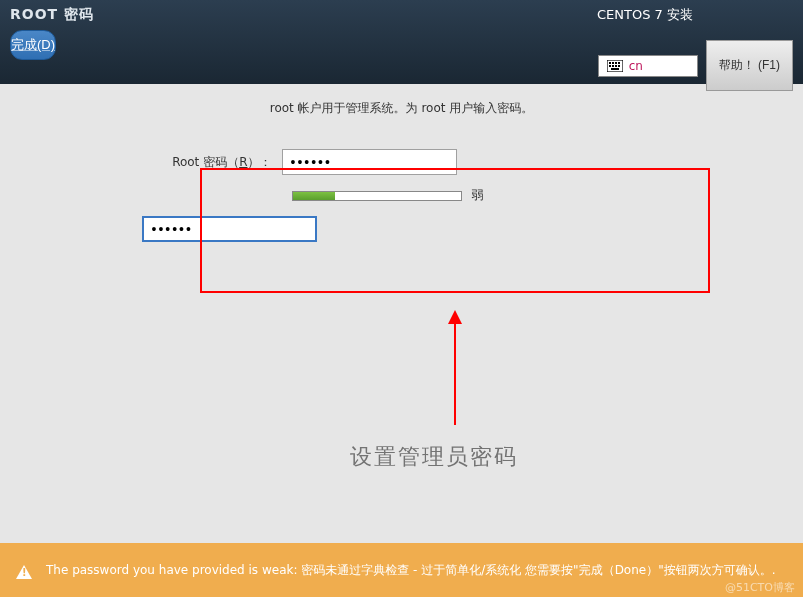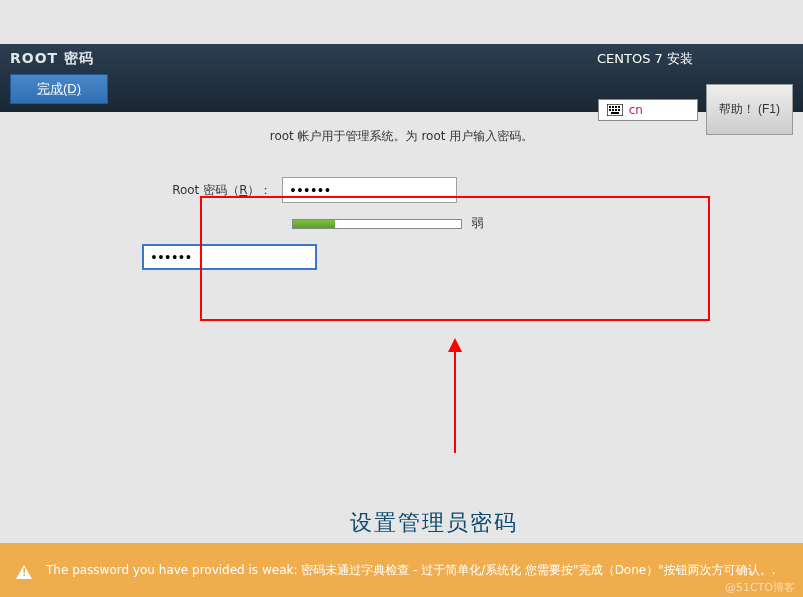--- a/index.html
+++ b/index.html
@@ -6,36 +6,35 @@
     body {
       width: 803px;
       height: 597px;
       font-family: "DejaVu Sans", "WenQuanYi Micro Hei", sans-serif;
       font-size: 13px;
       background: #e6e6e6;
       position: relative;
       overflow: hidden;
     }
     .header {
-      height: 68px;
+      height: 84px;
       background: linear-gradient(to bottom, #2c3e50, #1a2733);
       color: #fff;
       display: flex;
       justify-content: space-between;
       padding: 6px 10px;
-      margin-top: 44px;
     }
     .header-left { display: flex; flex-direction: column; gap: 6px; }
     .page-title { font-size: 14px; font-weight: bold; color: #dfe6ec; letter-spacing: 1px; }
     .done-btn {
       background: linear-gradient(to bottom, #4a87c7, #2f6fb3);
       border: 1px solid #1e5a99;
-      border-radius: 0;
+      border-radius: 12px;
       color: #fff;
-      padding: 5px 26px;
+      padding: 5px 0;
       font-size: 13px;
       cursor: pointer;
       text-decoration: underline;
       text-decoration-color: rgba(255,255,255,0.5);
       width: fit-content;
     }
     .header-right { display: flex; flex-direction: column; align-items: flex-end; gap: 16px; }
     .install-title { font-size: 13px; color: #fff; margin-right: 100px; }
     .header-controls { display: flex; gap: 8px; align-items: center; }
     .lang-indicator {
@@ -130,25 +129,24 @@
     .arrow-container {
       position: absolute;
       left: 440px;
       top: 226px;
       pointer-events: none;
     }
     .annotation-text {
       position: absolute;
       left: 350px;
       top: 358px;
-      color: #0c4a6e;
+      color: #737373;
       font-size: 22px;
       font-family: "SimSun", serif;
       letter-spacing: 2px;
-      margin-top: 38px;
     }
     .warning-bar {
       position: absolute;
       bottom: 0;
       left: 0;
       right: 0;
       background: #f0ad4e;
       color: #fff;
       padding: 18px 16px;
       display: flex;

